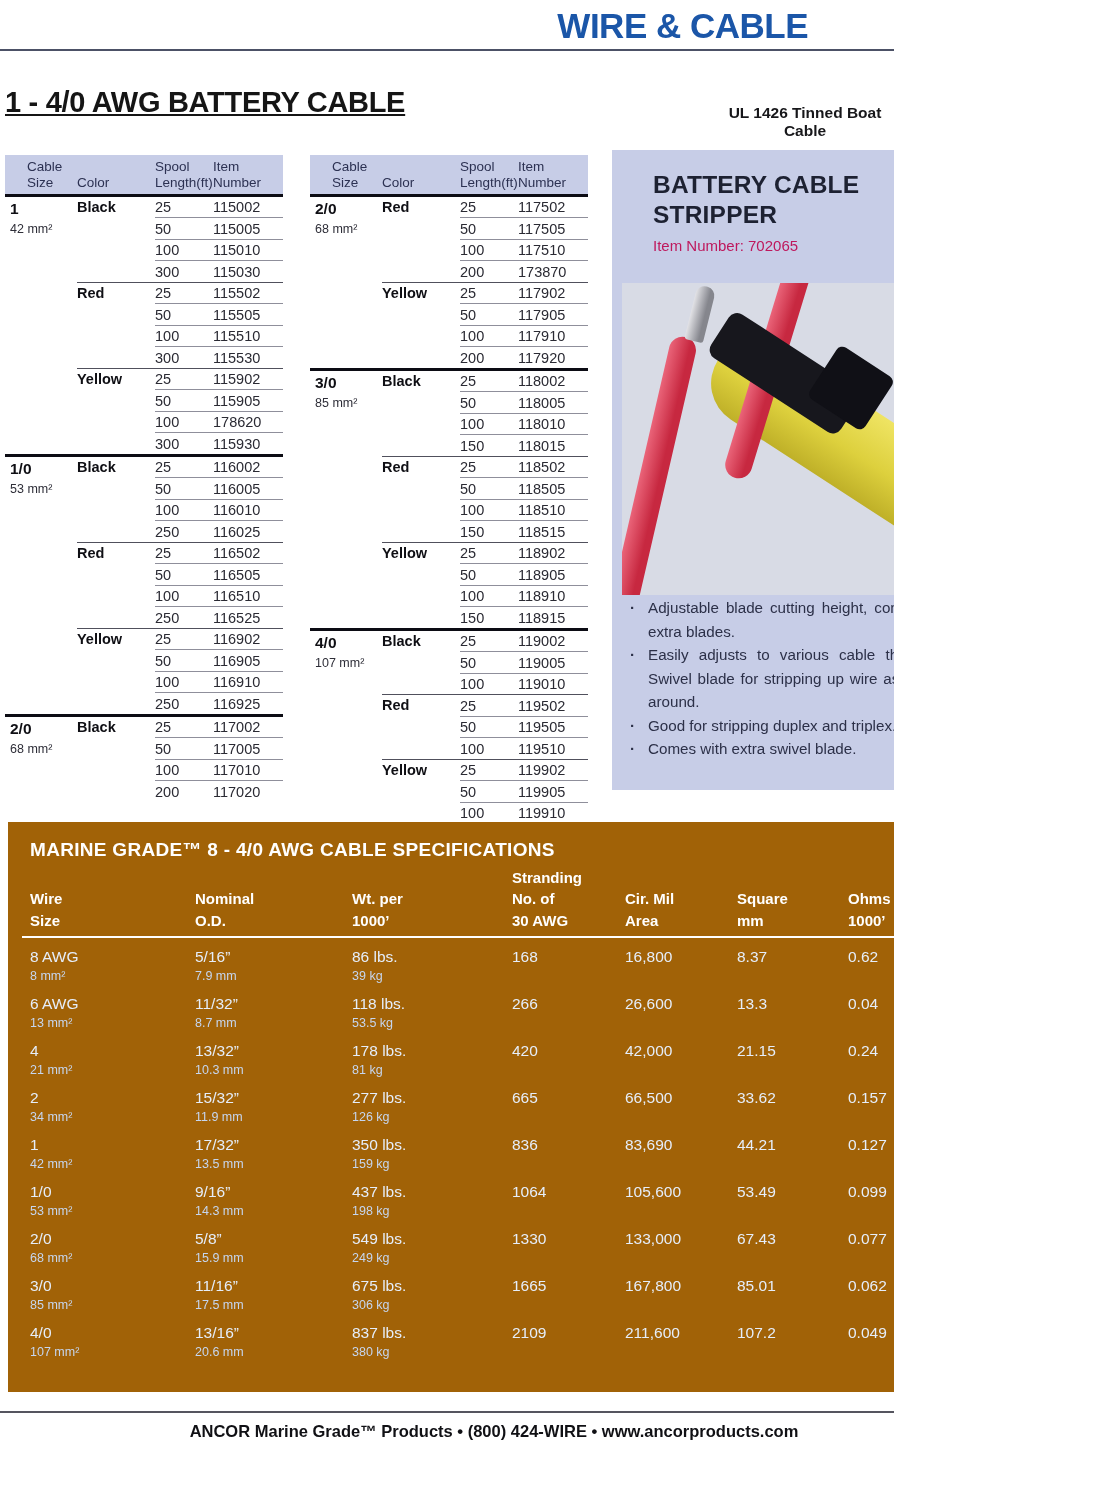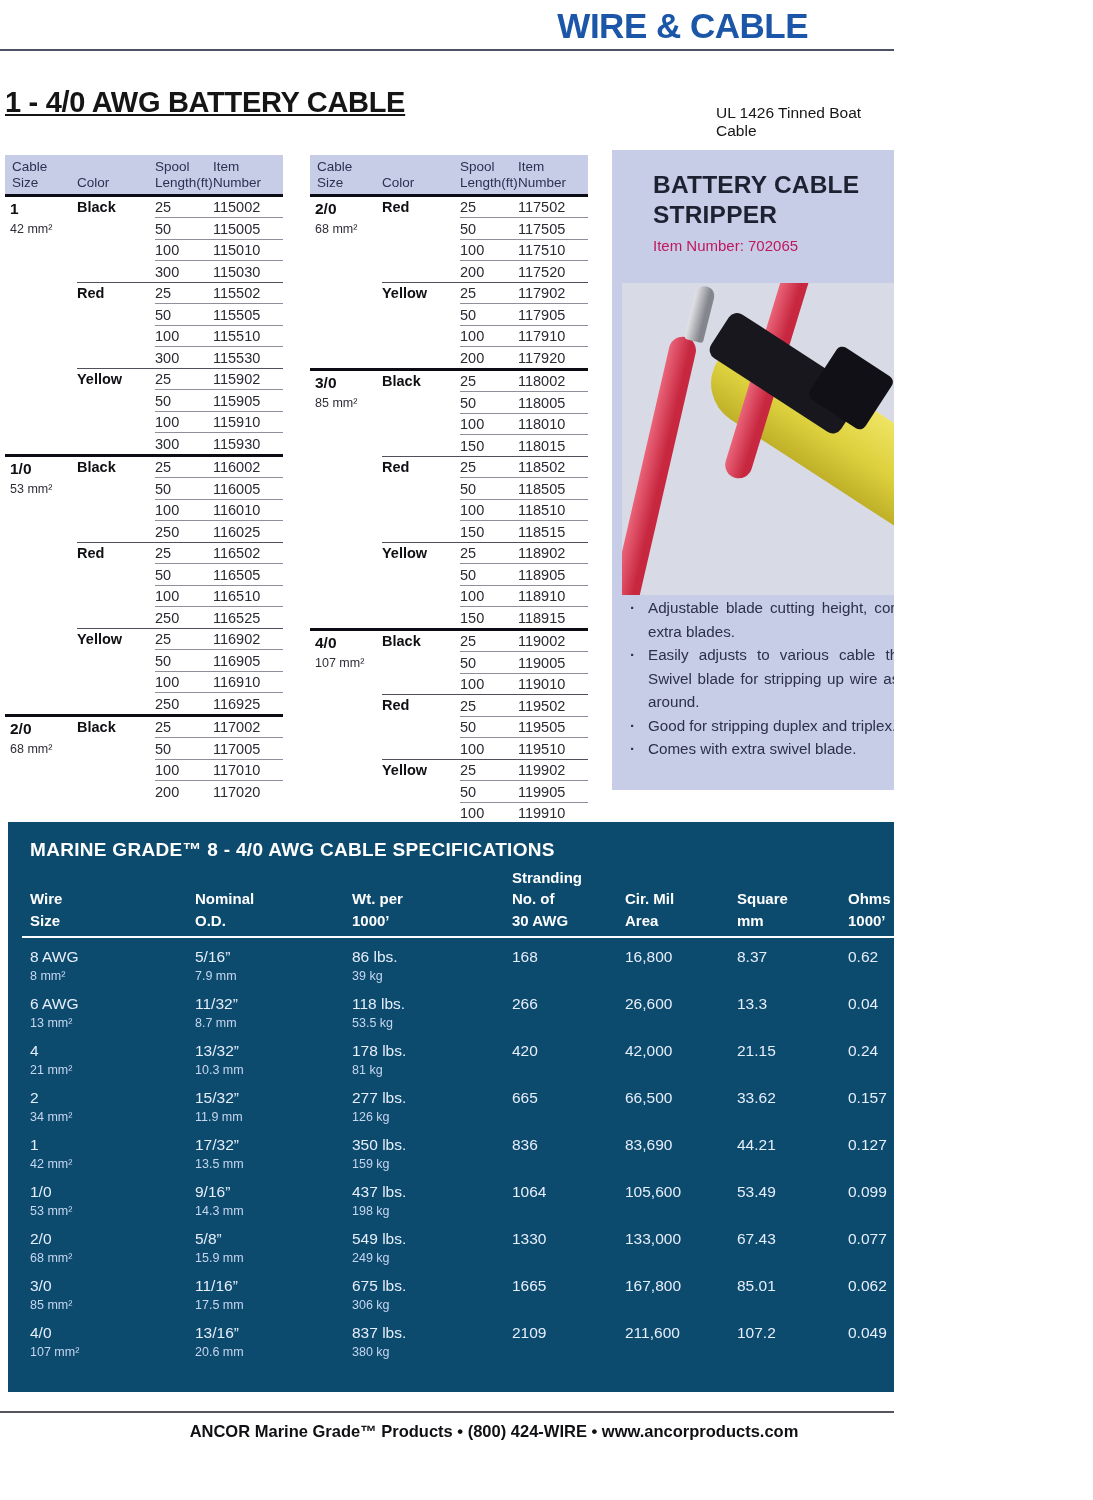--- a/index.html
+++ b/index.html
@@ -5,30 +5,30 @@
   html,body{margin:0;padding:0;background:#fff;}
   .page{position:relative;width:894px;height:1500px;background:#fff;overflow:hidden;
         font-family:"Liberation Sans",sans-serif;}
 
   
   .hdr-title{position:absolute;top:6px;right:86px;font-size:35px;font-weight:bold;
              color:#1b56a8;letter-spacing:-0.5px;}
   .hdr-rule{position:absolute;top:49px;left:0;width:1007px;height:2px;background:#4c5166;}
   .main-title{position:absolute;left:5px;top:86px;font-size:29px;font-weight:bold;
               color:#151515;letter-spacing:-0.3px;text-decoration:underline;}
-  .sub-title{position:absolute;left:716px;top:104px;font-size:15.5px;font-weight:normal;color:#17171a;}
+  .sub-title{position:absolute;left:716px;top:104px;font-size:15.5px;font-weight:bold;color:#17171a;text-align:center;}
 
   
   .cable-table{position:absolute;top:155px;width:278px;}
   .t1{left:5px;}  .t2{left:310px;}
   .ct-head{display:grid;grid-template-columns:72px 78px 58px 70px;background:#c7cde7;
            border-bottom:3px solid #0c0c14;padding:4px 0 3px;}
   .ct-hcell{display:flex;flex-direction:column;justify-content:flex-end;
             font-size:13.5px;line-height:1.18;color:#2c3152;}
-  .ct-hcell:first-child{padding-left:7px;}
+  .ct-hcell:first-child{padding-left:22px;}
   .ct-group{display:flex;}
   .ct-group + .ct-group{border-top:3px solid #0c0c14;}
   .ct-size{width:72px;box-sizing:border-box;padding:3px 0 0 5px;}
   .ct-size-val{font-size:15.5px;font-weight:bold;color:#0f0f14;}
   .ct-size-mm{font-size:12.5px;color:#2e2e38;margin-top:4px;}
   .ct-cgroups{flex:1;display:flex;flex-direction:column;}
   .ct-cgroup{display:flex;}
   .ct-cgroup + .ct-cgroup{border-top:1px solid #50505c;}
   .ct-color{width:78px;box-sizing:border-box;padding-top:2px;font-size:14.5px;
             font-weight:bold;color:#0f0f14;}
@@ -60,21 +60,21 @@
         transform:rotate(13deg);transform-origin:50% 0;}
   .wire-tip{position:absolute;left:62px;top:2px;width:19px;height:56px;border-radius:9px 9px 3px 3px;
         background:linear-gradient(90deg,#e2e2e6,#85868d 75%);
         transform:rotate(14deg);transform-origin:50% 100%;}
   .bullets{position:absolute;left:16px;top:446px;right:14px;margin:0;padding:0;list-style:none;}
   .bullets li{display:flex;font-size:15.2px;line-height:23.5px;color:#2c3048;}
   .b-dot{flex:0 0 18px;padding-left:2px;font-weight:bold;}
   .b-text{flex:1;text-align:justify;}
 
   
-  .spec{position:absolute;left:8px;top:822px;width:947px;height:570px;background:#0c4a6e;
+  .spec{position:absolute;left:8px;top:822px;width:947px;height:570px;background:#a16207;
         box-sizing:border-box;color:#fff;}
   .spec-title{margin:17px 0 0 22px;font-size:19px;font-weight:bold;letter-spacing:0.3px;color:#fff;}
   .spec-headwrap{margin:6px 14px 0 14px;border-bottom:2.5px solid #fff;padding:0 0 5px 8px;}
   .spec-grid{display:grid;grid-template-columns:165px 157px 160px 113px 112px 111px 1fr;}
   .spec-hcell{display:flex;flex-direction:column;justify-content:flex-end;font-size:15px;
               font-weight:bold;line-height:1.42;color:#fff;}
   .spec-rows{margin:0 14px;padding-left:8px;}
   .spec-row{display:grid;grid-template-columns:165px 157px 160px 113px 112px 111px 1fr;padding-top:9px;}
   .sr-main{font-size:15.5px;color:#e6eefa;line-height:20px;}
   .sr-sub{font-size:12.5px;color:#c6d6ef;line-height:18px;}
@@ -183,21 +183,21 @@
               <div class="ct-row">
                 <div class="ct-spool">25</div>
                 <div class="ct-item">115902</div>
               </div>
               <div class="ct-row">
                 <div class="ct-spool">50</div>
                 <div class="ct-item">115905</div>
               </div>
               <div class="ct-row">
                 <div class="ct-spool">100</div>
-                <div class="ct-item">115910</div>
+                <div class="ct-item">178620</div>
               </div>
               <div class="ct-row">
                 <div class="ct-spool">300</div>
                 <div class="ct-item">115930</div>
               </div>
             </div>
           </div>
         </div>
       </div>
       <div class="ct-group">
@@ -335,21 +335,21 @@
               <div class="ct-row">
                 <div class="ct-spool">50</div>
                 <div class="ct-item">117505</div>
               </div>
               <div class="ct-row">
                 <div class="ct-spool">100</div>
                 <div class="ct-item">117510</div>
               </div>
               <div class="ct-row">
                 <div class="ct-spool">200</div>
-                <div class="ct-item">117520</div>
+                <div class="ct-item">173870</div>
               </div>
             </div>
           </div>
           <div class="ct-cgroup">
             <div class="ct-color">Yellow</div>
             <div class="ct-rows">
               <div class="ct-row">
                 <div class="ct-spool">25</div>
                 <div class="ct-item">117902</div>
               </div>

